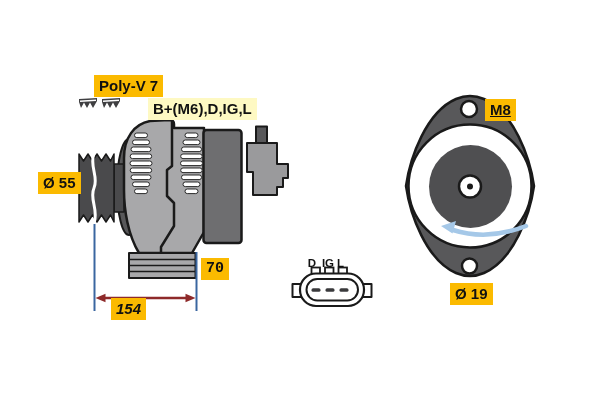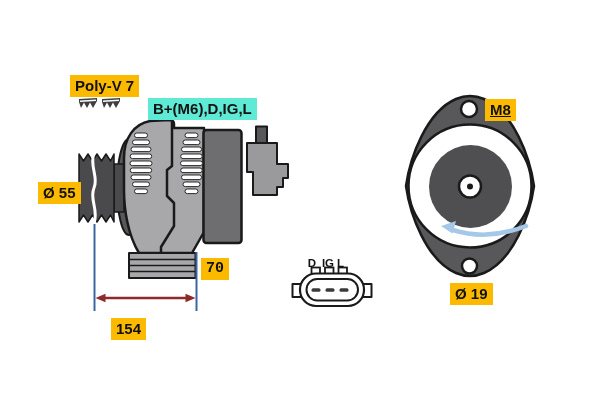--- a/index.html
+++ b/index.html
@@ -1,21 +1,21 @@
 <!DOCTYPE html>
 <html><head>
 <meta charset="utf-8">
 <style>
   html,body{margin:0;padding:0;background:#fff;}
   #stage{position:relative;width:600px;height:400px;background:#ffffff;overflow:hidden;
          font-family:"Liberation Sans",sans-serif;}
   .tag{position:absolute;font-weight:bold;font-size:15px;line-height:20px;color:#111;
        padding:1px 5px;white-space:nowrap;}
   .tag-yellow{background:#fbba00;}
-  .tag-blue{background:#5eead4;text-align:right;}
+  .tag-blue{background:#fef9c3;text-align:right;}
   svg{position:absolute;top:0;left:0;}
   .outline{stroke:#1a1a1a;stroke-linejoin:round;}
 </style>
 </head>
 <body>
 
 <div id="stage">
 
   <svg width="600" height="400" viewBox="0 0 600 400">
 
@@ -124,21 +124,21 @@
     <g fill="#3f3f41">
       <path d="M1,2 L19,1 L19,4 L15,11 L12,5.5 L9,11 L6,5.5 L3,11 L1,5 Z"></path>
       <path d="M24,2 L42,1 L42,4 L38,11 L35,5.5 L32,11 L29,5.5 L26,11 L24,5 Z"></path>
     </g>
     <g stroke="#ffffff" stroke-width="1.6">
       <line x1="2" y1="4.2" x2="18" y2="3.2"></line>
       <line x1="25" y1="4.2" x2="41" y2="3.2"></line>
     </g>
   </svg>
 
-  <div class="tag tag-yellow" style="left:70px;top:75px;">Poly-V 7</div>
+  <div class="tag tag-yellow" style="left:94px;top:75px;">Poly-V 7</div>
   <div class="tag tag-blue" style="left:148px;top:98px;">B+(M6),D,IG,L</div>
-  <div class="tag tag-yellow" style="left:38px;top:182px;">Ø 55</div>
+  <div class="tag tag-yellow" style="left:38px;top:172px;">Ø 55</div>
   <div class="tag tag-yellow" style="left:201px;top:258px;font-family:Liberation Mono, monospace;">70</div>
-  <div class="tag tag-yellow" style="left:111px;top:318px;">154</div>
+  <div class="tag tag-yellow" style="left:111px;top:298px;font-style:italic;">154</div>
   <div class="tag tag-yellow" style="left:485px;top:99px;text-decoration:underline;">M8</div>
   <div class="tag tag-yellow" style="left:450px;top:283px;">Ø 19</div>
 
 </div>
 
 </body></html>

